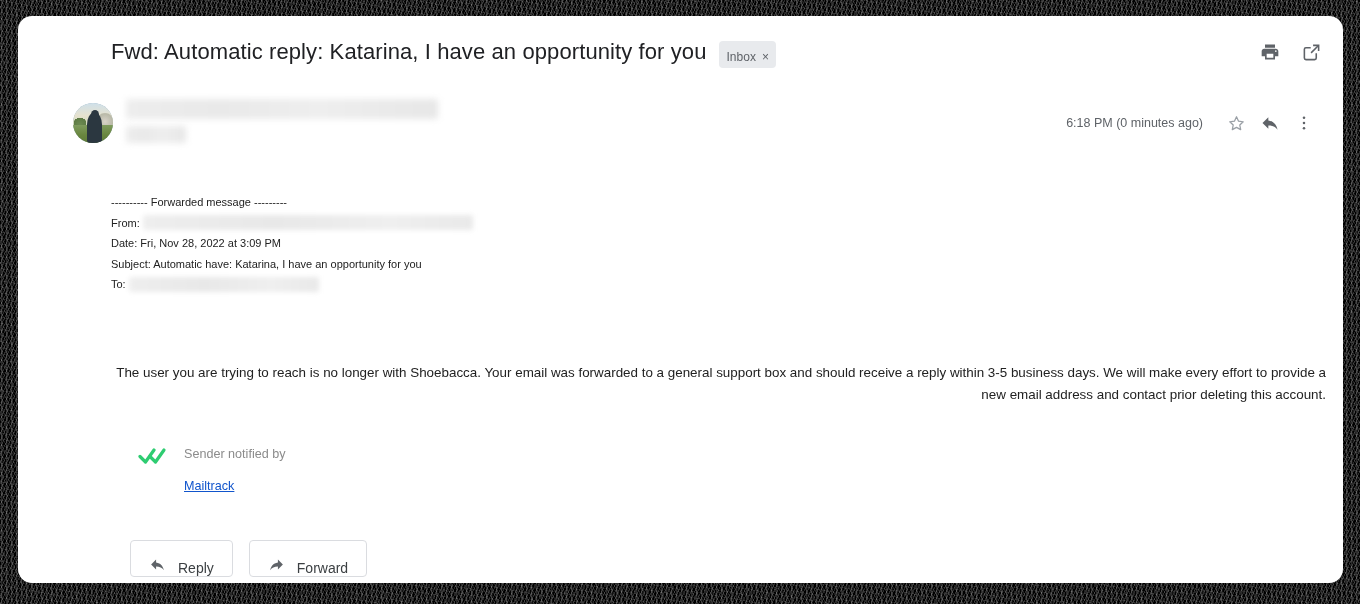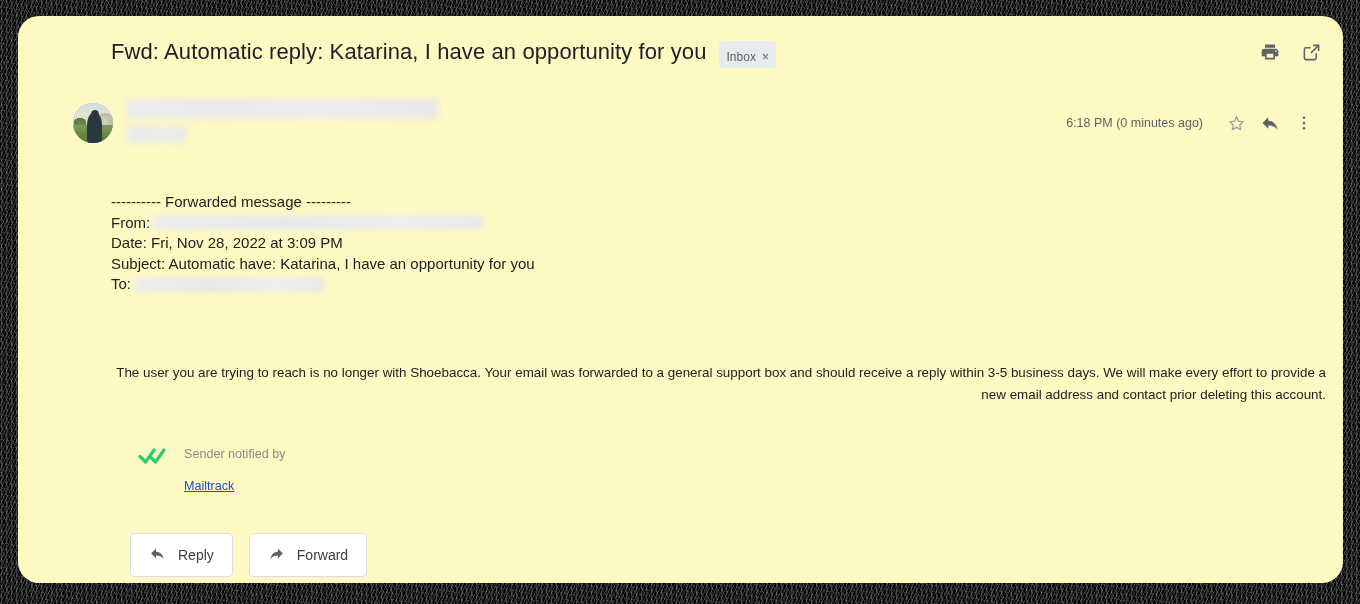--- a/index.html
+++ b/index.html
@@ -35,22 +35,22 @@
     opacity: .8;
   }
 
   
   .card {
     position: absolute;
     left: 18px;
     top: 16px;
     width: 1325px;
     height: 567px;
-    background: #fef9c3;
-    border-radius: 21px;
+    background: #ffffff;
+    border-radius: 14px;
     overflow: hidden;
   }
 
   
   .subject-row {
     position: absolute;
     left: 93px;
     top: 14px;
     right: 22px;
     height: 44px;
@@ -163,21 +163,21 @@
   .meta-right .ico.star { margin-left: 16px; }
 
   
   .body {
     position: absolute;
     left: 93px;
     top: 176px;
     right: 16px;
   }
   .fwd-block {
-    font-size: 15px;
+    font-size: 11px;
     line-height: 20.6px;
     color: #222222;
     font-family: "Liberation Sans", sans-serif;
   }
   .fwd-line { position: relative; white-space: nowrap; }
   .fwd-line .redact-inline {
     display: inline-block;
     vertical-align: middle;
     height: 15px;
     background: linear-gradient(90deg, #eeeeee 0%, #e8e8e8 40%, #efefef 75%, #e9e9e9 100%);
@@ -221,31 +221,32 @@
   
   .actions {
     position: absolute;
     left: 112px;
     top: 517px;
     display: flex;
     gap: 16px;
   }
   .btn {
     display: inline-flex;
-    align-items: center;
+    align-items: flex-end;
     gap: 12px;
-    height: 44px;
+    height: 37px;
     padding: 0 18px;
     border: 1px solid #dadce0;
     border-radius: 4px;
     background: #ffffff;
     color: #3c4043;
     font-size: 14px;
     font-family: "Liberation Sans", sans-serif;
     cursor: pointer;
+    margin-top: 7px;
   }
   .btn svg { flex: none; }
 </style>
 </head>
 <body>
 
 <div class="frame">
   <div class="frame-noise"></div>
 </div>
 

